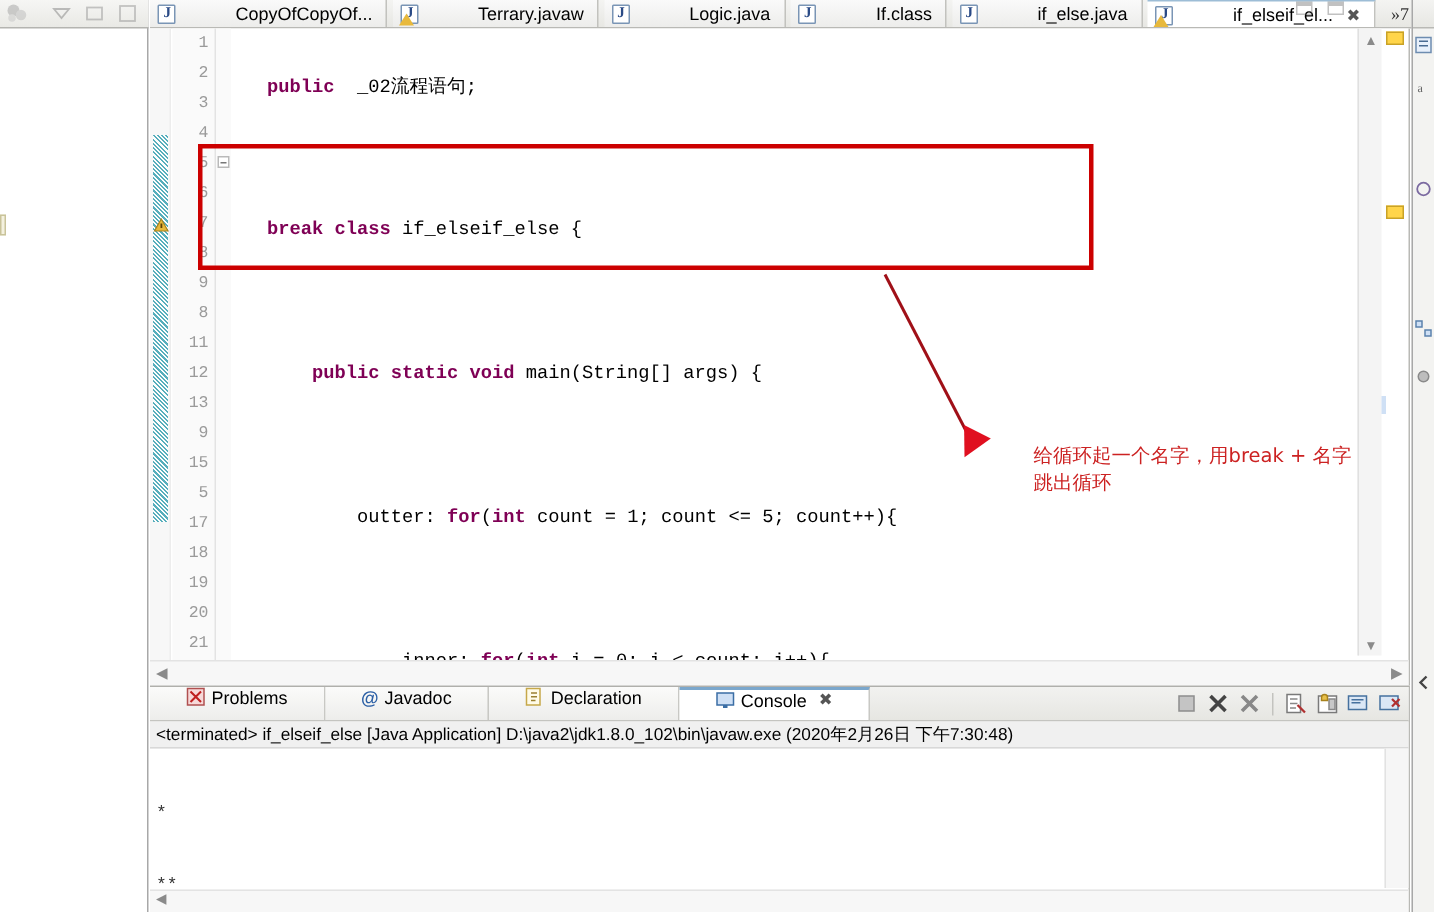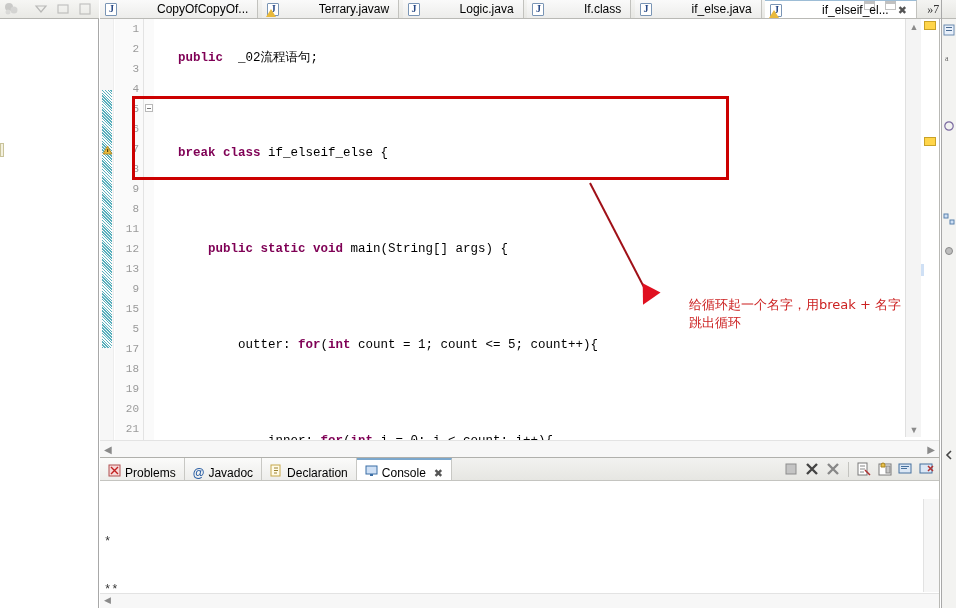--- a/index.html
+++ b/index.html
@@ -163,22 +163,22 @@
     position: absolute; left: 100px; top: 457px; width: 840px; height: 151px;
     background: #fff; border-top: 1px solid #b0b0ac; border-right: 1px solid #b9b9b5;
   }
   .bv-tabs {
     position: absolute; left: 0; top: 0; width: 100%; height: 23px;
     background: linear-gradient(#f2f2f0, #e6e6e2);
     border-bottom: 1px solid #c4c4c0;
     display: flex; align-items: stretch;
   }
   .bv-tab {
-    display: flex; align-items: flex-end; gap: 4px;
-    padding: 0 8px; font-size: 12px; color: #000;
+    display: flex; align-items: flex-start; gap: 4px;
+    padding: 0 24px; font-size: 12px; color: #000;
     border-right: 1px solid #c8c8c4;
     background: linear-gradient(#fbfbfa, #ededeb);
   }
   .bv-tab.active { background: #fff; border-top: 2px solid #7ba7cc; }
   .bv-tab .tclose { margin-left: 4px; font-size: 11px; color: #555; }
   .bv-actions { margin-left: auto; display: flex; align-items: center; gap: 5px; padding-right: 4px; }
   .bv-actions .btn { width: 16px; height: 16px; position: relative; }
   .bv-sep { width: 1px; height: 15px; background: #c3c3bf; margin: 0 2px; }
 
   .bv-launch {
@@ -492,20 +492,21 @@
         </span>
         <span class="btn">
           <svg width="16" height="16" viewBox="0 0 16 16">
               <rect x="1" y="3" width="12" height="9" fill="#dbe7f5" stroke="#46719e"></rect>
               <path d="M9 5 L14 10 M14 5 L9 10" stroke="#b03030" stroke-width="1.5"></path>
             </svg>
         </span>
       </div>
     </div>
 
+    <div class="bv-launch">&lt;terminated&gt; if_elseif_else [Java Application] D:\java2\jdk1.8.0_102\bin\javaw.exe (2020年2月26日 下午7:30:48)</div>
 
     <div class="bv-out">
       <div>*</div>
       <div>**</div>
       
       
       
     </div>
 
     <div class="bv-vscroll"></div>

